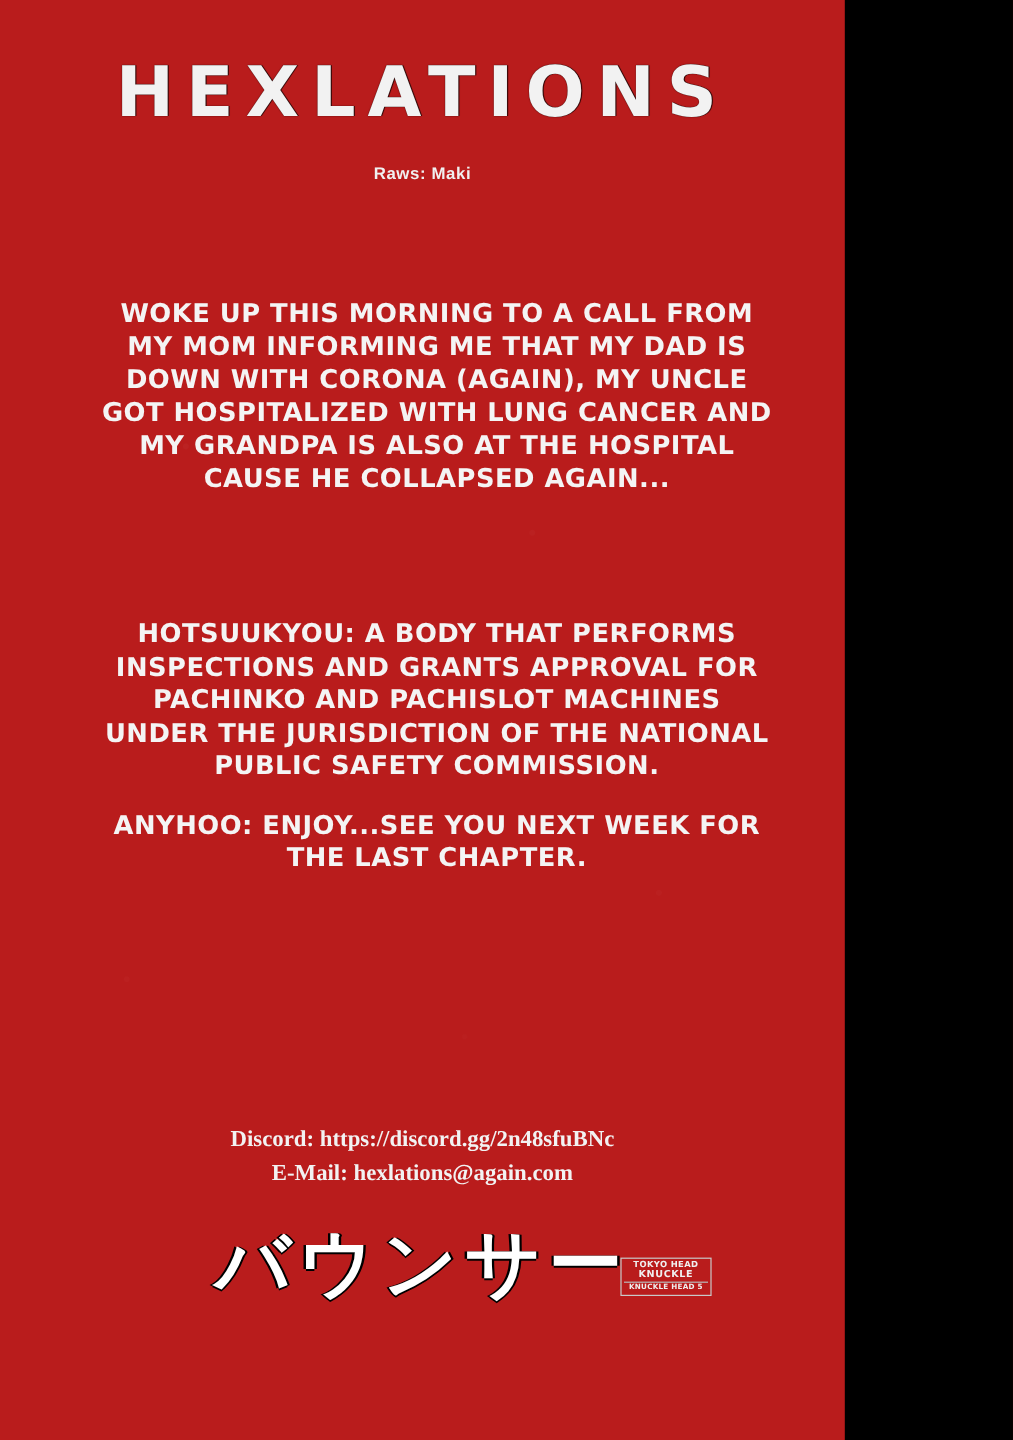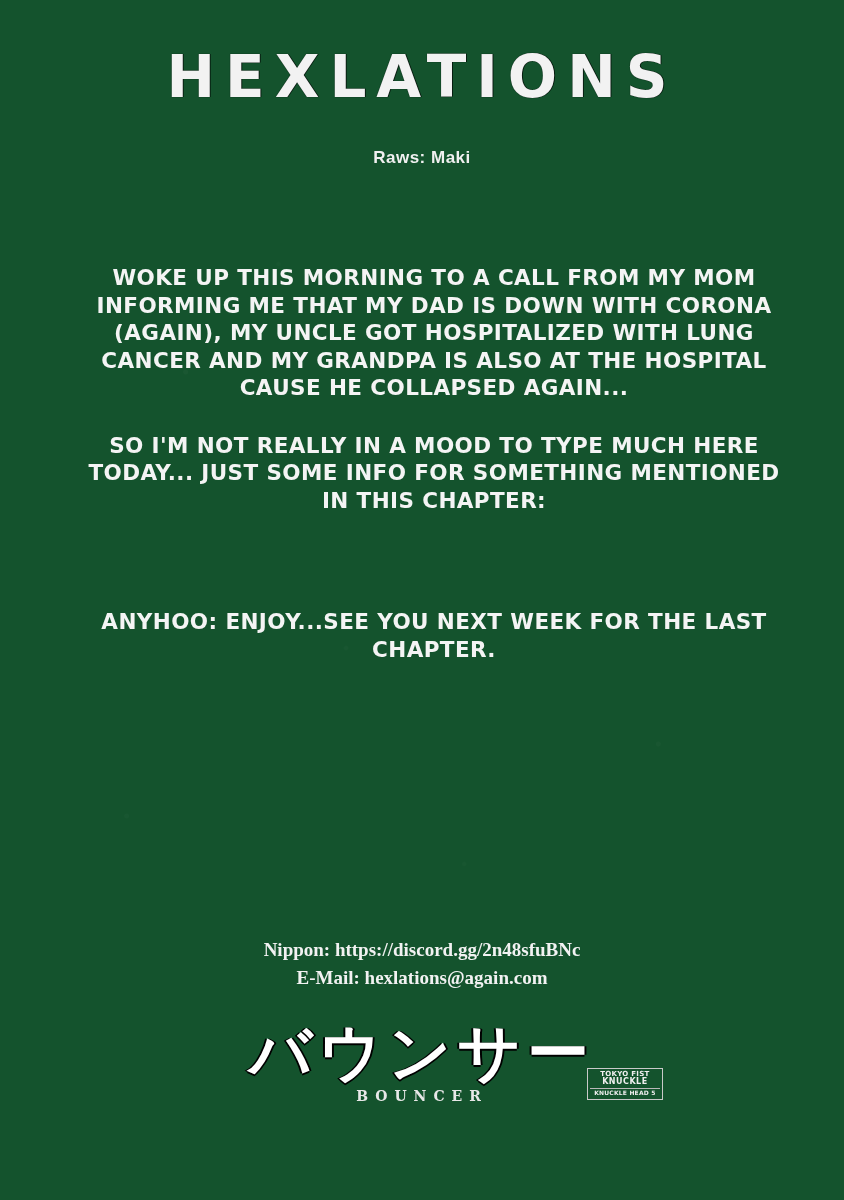--- a/index.html
+++ b/index.html
@@ -9,23 +9,23 @@
   }
   body {
     width: 844px;
     height: 1200px;
     overflow: hidden;
     font-family: "Liberation Sans", sans-serif;
     color: #ffffff;
   }
   .page {
     position: relative;
-    width: 844px;
+    width: 704px;
     height: 1200px;
-    background: #14532d;
+    background: #b91c1c;
     box-sizing: border-box;
   }
   
   .grain {
     position: absolute;
     inset: 0;
     pointer-events: none;
     opacity: 0.55;
     background:
       radial-gradient(circle at 22% 31%, rgba(255,255,255,0.05) 0 2px, rgba(0,0,0,0) 3px),
@@ -45,24 +45,24 @@
     font-family: "DejaVu Sans", sans-serif;
     font-weight: 700;
     font-size: 58px;
     letter-spacing: 10px;
     line-height: 1;
     color: #f2f2f2;
     text-shadow: 0 0 1px #000, 1px 0 0 rgba(0,0,0,0.6);
     white-space: nowrap;
   }
   .masthead-sub {
-    margin-top: 42px;
+    margin-top: 30px;
     font-family: "Liberation Sans", sans-serif;
     font-weight: 700;
-    font-size: 17px;
+    font-size: 14px;
     letter-spacing: 0.5px;
     color: #f0f0f0;
   }
 
   .body-block {
     margin-top: 96px;
     padding: 0 58px;
     text-align: center;
     margin-left: 24px;
   }
@@ -161,37 +161,36 @@
   <div class="grain"></div>
 
   <div class="masthead">
     <div class="masthead-title">HEXLATIONS</div>
     <div class="masthead-sub">Raws: Maki</div>
   </div>
 
   <div class="body-block">
     <p class="para">Woke up this morning to a call from my mom informing me that my dad is down with corona (again), my uncle got hospitalized with lung cancer and my grandpa is also at the hospital cause he collapsed again...</p>
     <div class="gap-lg"></div>
-    <p class="para">So I'm not really in a mood to type much here today... Just some info for something mentioned in this chapter:</p>
     <div class="gap-md"></div>
     <div class="gap-xl"></div>
+    <p class="para">Hotsuukyou: A body that performs inspections and grants approval for pachinko and pachislot machines under the jurisdiction of the National Public Safety Commission.</p>
     <div class="gap-md"></div>
     <p class="para">Anyhoo: Enjoy...see you next week for the last chapter.</p>
     <div class="gap-md"></div>
   </div>
 
   <div class="contact">
-    <div class="contact-line">Nippon: https://discord.gg/2n48sfuBNc</div>
+    <div class="contact-line">Discord: https://discord.gg/2n48sfuBNc</div>
     <div class="contact-line">E-Mail: hexlations@again.com</div>
   </div>
 
   <div class="logo-wrap">
     <div class="logo-inner">
       <div class="logo-kana">バウンサー</div>
-      <div class="logo-romaji">BOUNCER</div>
       <div class="logo-badge">
-        <div class="badge-l1">TOKYO FIST</div>
+        <div class="badge-l1">TOKYO HEAD</div>
         <div class="badge-l2">KNUCKLE</div>
         <div class="badge-l3">KNUCKLE HEAD 5</div>
       </div>
     </div>
   </div>
 </div>
 
 </body></html>

